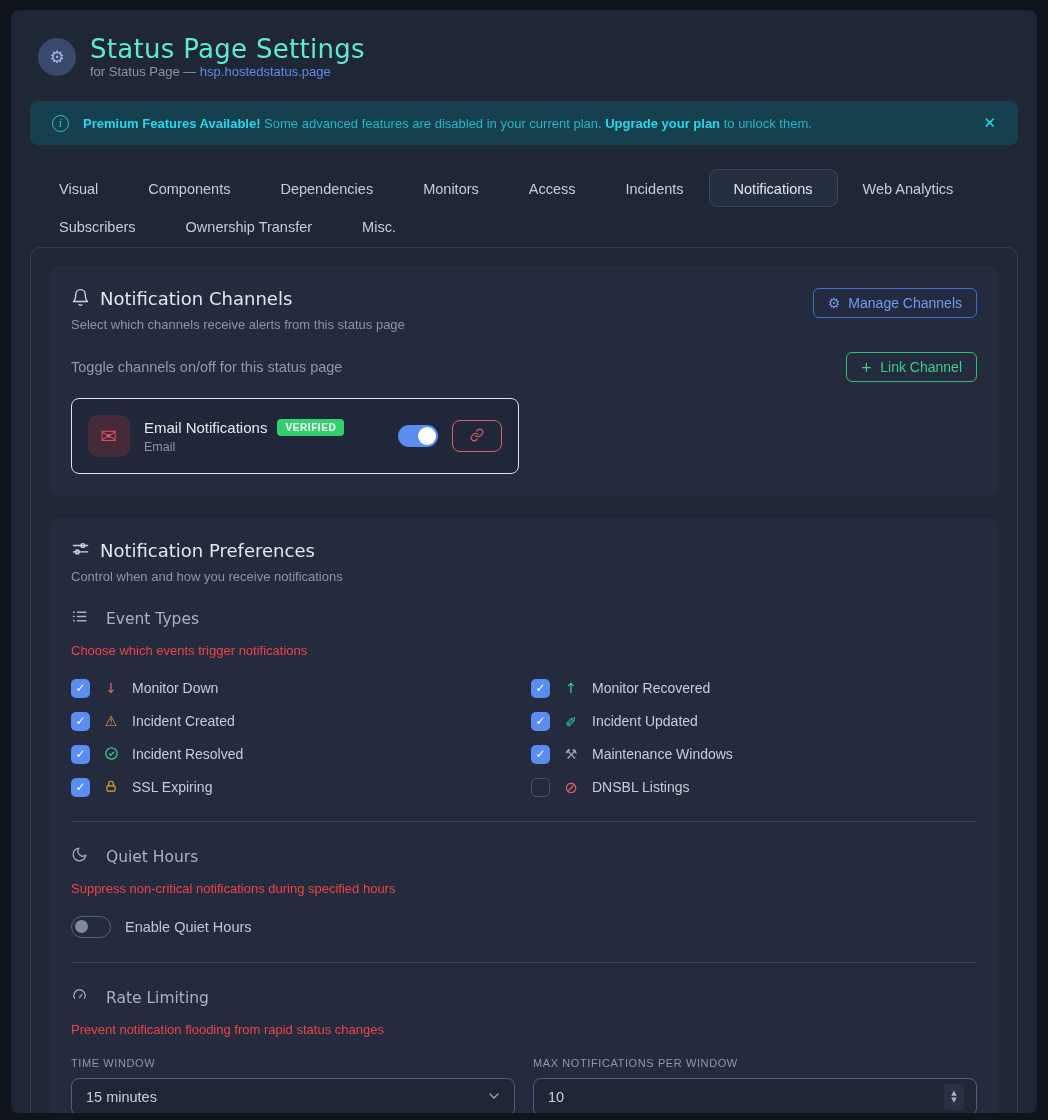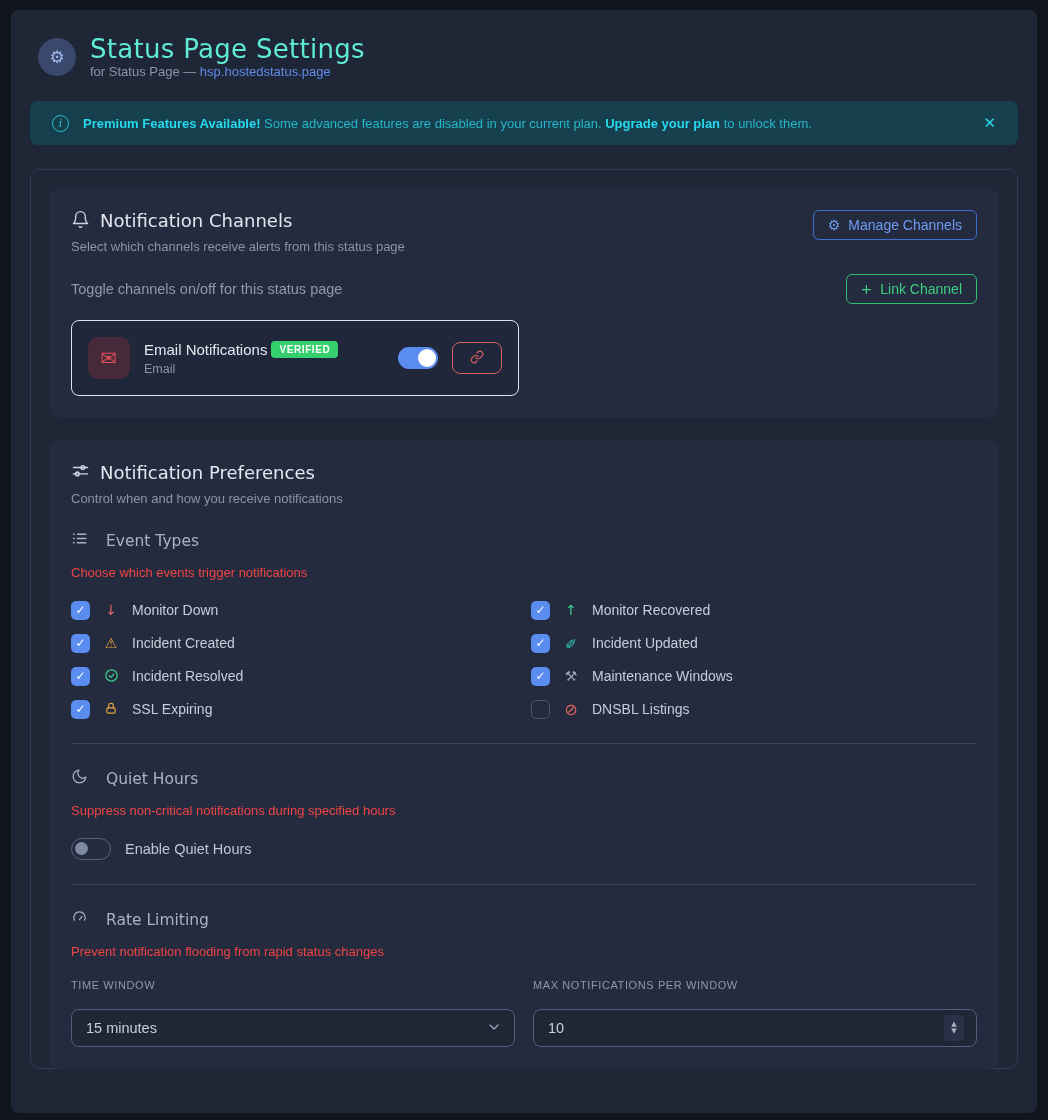--- a/index.html
+++ b/index.html
@@ -53,21 +53,21 @@
   .btn-green { border-color:#2fbf71; color:#3ecf81; }
 
   .row-between { display:flex; align-items:center; justify-content:space-between; margin-top:20px; }
   .hint-text { font-size:14.5px; color:#8f98ac; }
 
   
   .channel-card { width:448px; margin-top:16px; border:1px solid #dde2ec; border-radius:8px;
     background:#20273a; padding:16px; display:flex; align-items:center; gap:14px; }
   .mail-tile { width:42px; height:42px; border-radius:10px; background:#462a3a; color:#e0505a;
     display:flex; align-items:center; justify-content:center; font-size:20px; flex:0 0 auto; }
-  .ch-name-row { display:flex; align-items:center; gap:4px; }
+  .ch-name-row { display:flex; align-items:center; gap:10px; }
   .ch-name { font-size:15px; color:#e4e8ef; font-weight:500; }
   .badge { background:#35d06e; color:#fff; font-size:10px; font-weight:700; letter-spacing:.6px;
     padding:3px 8px; border-radius:4px; }
   .ch-type { font-size:12.5px; color:#8b93a7; margin-top:4px; }
   .ch-right { margin-left:auto; display:flex; align-items:center; gap:14px; }
 
   .toggle { width:40px; height:22px; border-radius:11px; position:relative; cursor:pointer; flex:0 0 auto; }
   .toggle.on { background:#5b8cf0; }
   .toggle.on .knob { position:absolute; right:2px; top:2px; width:18px; height:18px; border-radius:50%; background:#fff; }
   .toggle.off { background:transparent; border:1.5px solid #56617a; }
@@ -90,21 +90,21 @@
   .cbx.checked { background:#5b8cf0; }
   .cbx.unchecked { background:transparent; border:1.5px solid #4a556c; }
   .ev-icon { width:18px; text-align:center; font-size:14px; flex:0 0 auto; }
   .ev-icon svg { vertical-align:-2px; }
   .ev-label { font-size:14px; color:#c6cdd9; }
 
   .quiet-toggle-row { display:flex; align-items:center; gap:14px; margin-top:20px; }
   .quiet-label { font-size:14.5px; color:#bfc6d3; }
 
   .form-grid { display:grid; grid-template-columns:1fr 1fr; column-gap:18px; margin-top:20px; }
-  .form-label { font-size:11px; letter-spacing:.6px; color:#8f98ab; margin-bottom:18px; }
+  .form-label { font-size:11px; letter-spacing:.6px; color:#8f98ab; margin-bottom:9px; }
   .select-box, .number-box { height:38px; background:#1f2636; border:1px solid #4f5f7f; border-radius:8px;
     display:flex; align-items:center; padding:0 12px 0 14px; color:#c8cfdc; font-size:14.5px; cursor:pointer; }
   .select-box svg { margin-left:auto; color:#9aa3b6; }
   .spinner { margin-left:auto; width:20px; height:26px; background:#2a3147; border-radius:4px;
     display:flex; flex-direction:column; align-items:center; justify-content:center; line-height:1;
     color:#aab2c4; font-size:7px; cursor:pointer; }
 </style>
 </head>
 <body>
 
@@ -123,20 +123,33 @@
   </div>
 
   <div class="banner">
     <span class="info-i">i</span>
     <span class="banner-text">
       <b>Premium Features Available!</b><span> Some advanced features are disabled in your current plan. </span><span class="bnr-link">Upgrade your plan</span><span> to unlock them.</span>
     </span>
     <span class="banner-close u-icon">✕</span>
   </div>
 
+  <div class="tabs" id="tabs">
+      <div class="tab">Visual</div>
+      <div class="tab">Components</div>
+      <div class="tab">Dependencies</div>
+      <div class="tab">Monitors</div>
+      <div class="tab">Access</div>
+      <div class="tab">Incidents</div>
+      <div class="tab active">Notifications</div>
+      <div class="tab">Web Analytics</div>
+      <div class="tab">Subscribers</div>
+      <div class="tab">Ownership Transfer</div>
+      <div class="tab">Misc.</div>
+    </div>
 
   <div class="outer">
 
     <div class="card">
       <div class="card-title-row">
         <div>
           <div class="card-title">
             <span><svg width="19" height="19" viewBox="0 0 24 24" fill="none" stroke="currentColor" stroke-width="1.7" stroke-linecap="round" stroke-linejoin="round">
                   <path d="M18 8a6 6 0 0 0-12 0c0 7-3 9-3 9h18s-3-2-3-9"></path>
                   <path d="M13.7 21a2 2 0 0 1-3.4 0"></path>

